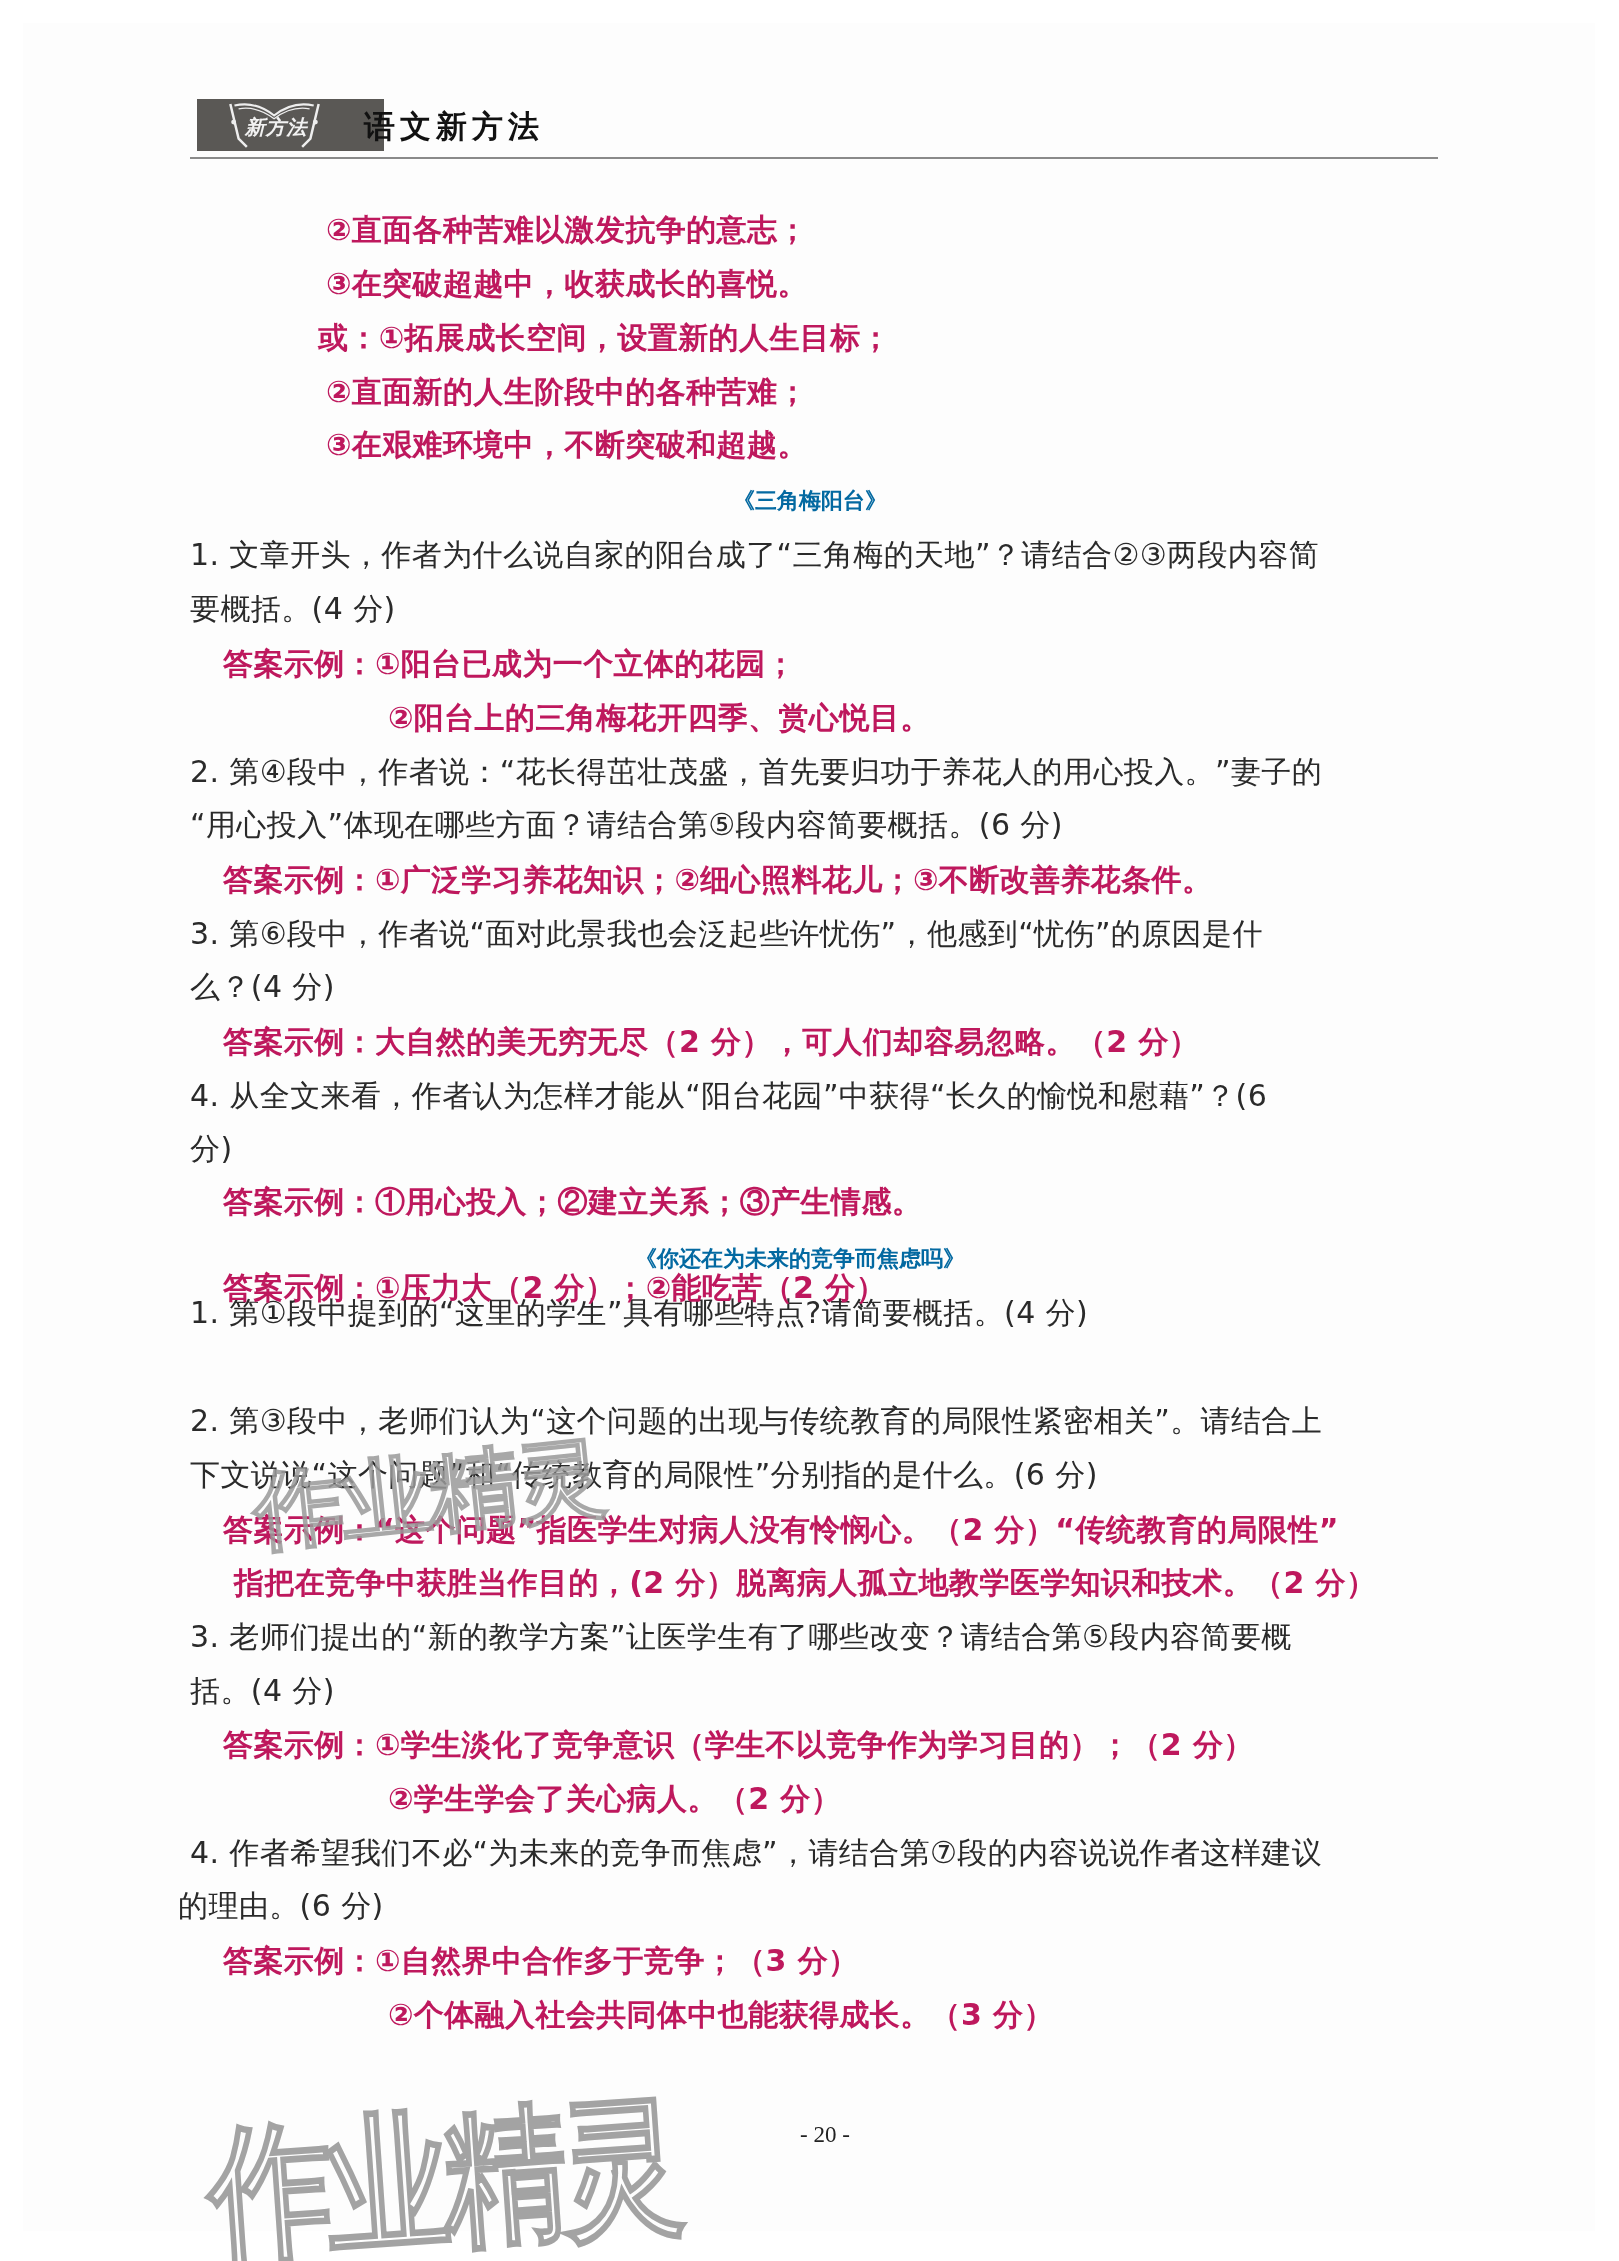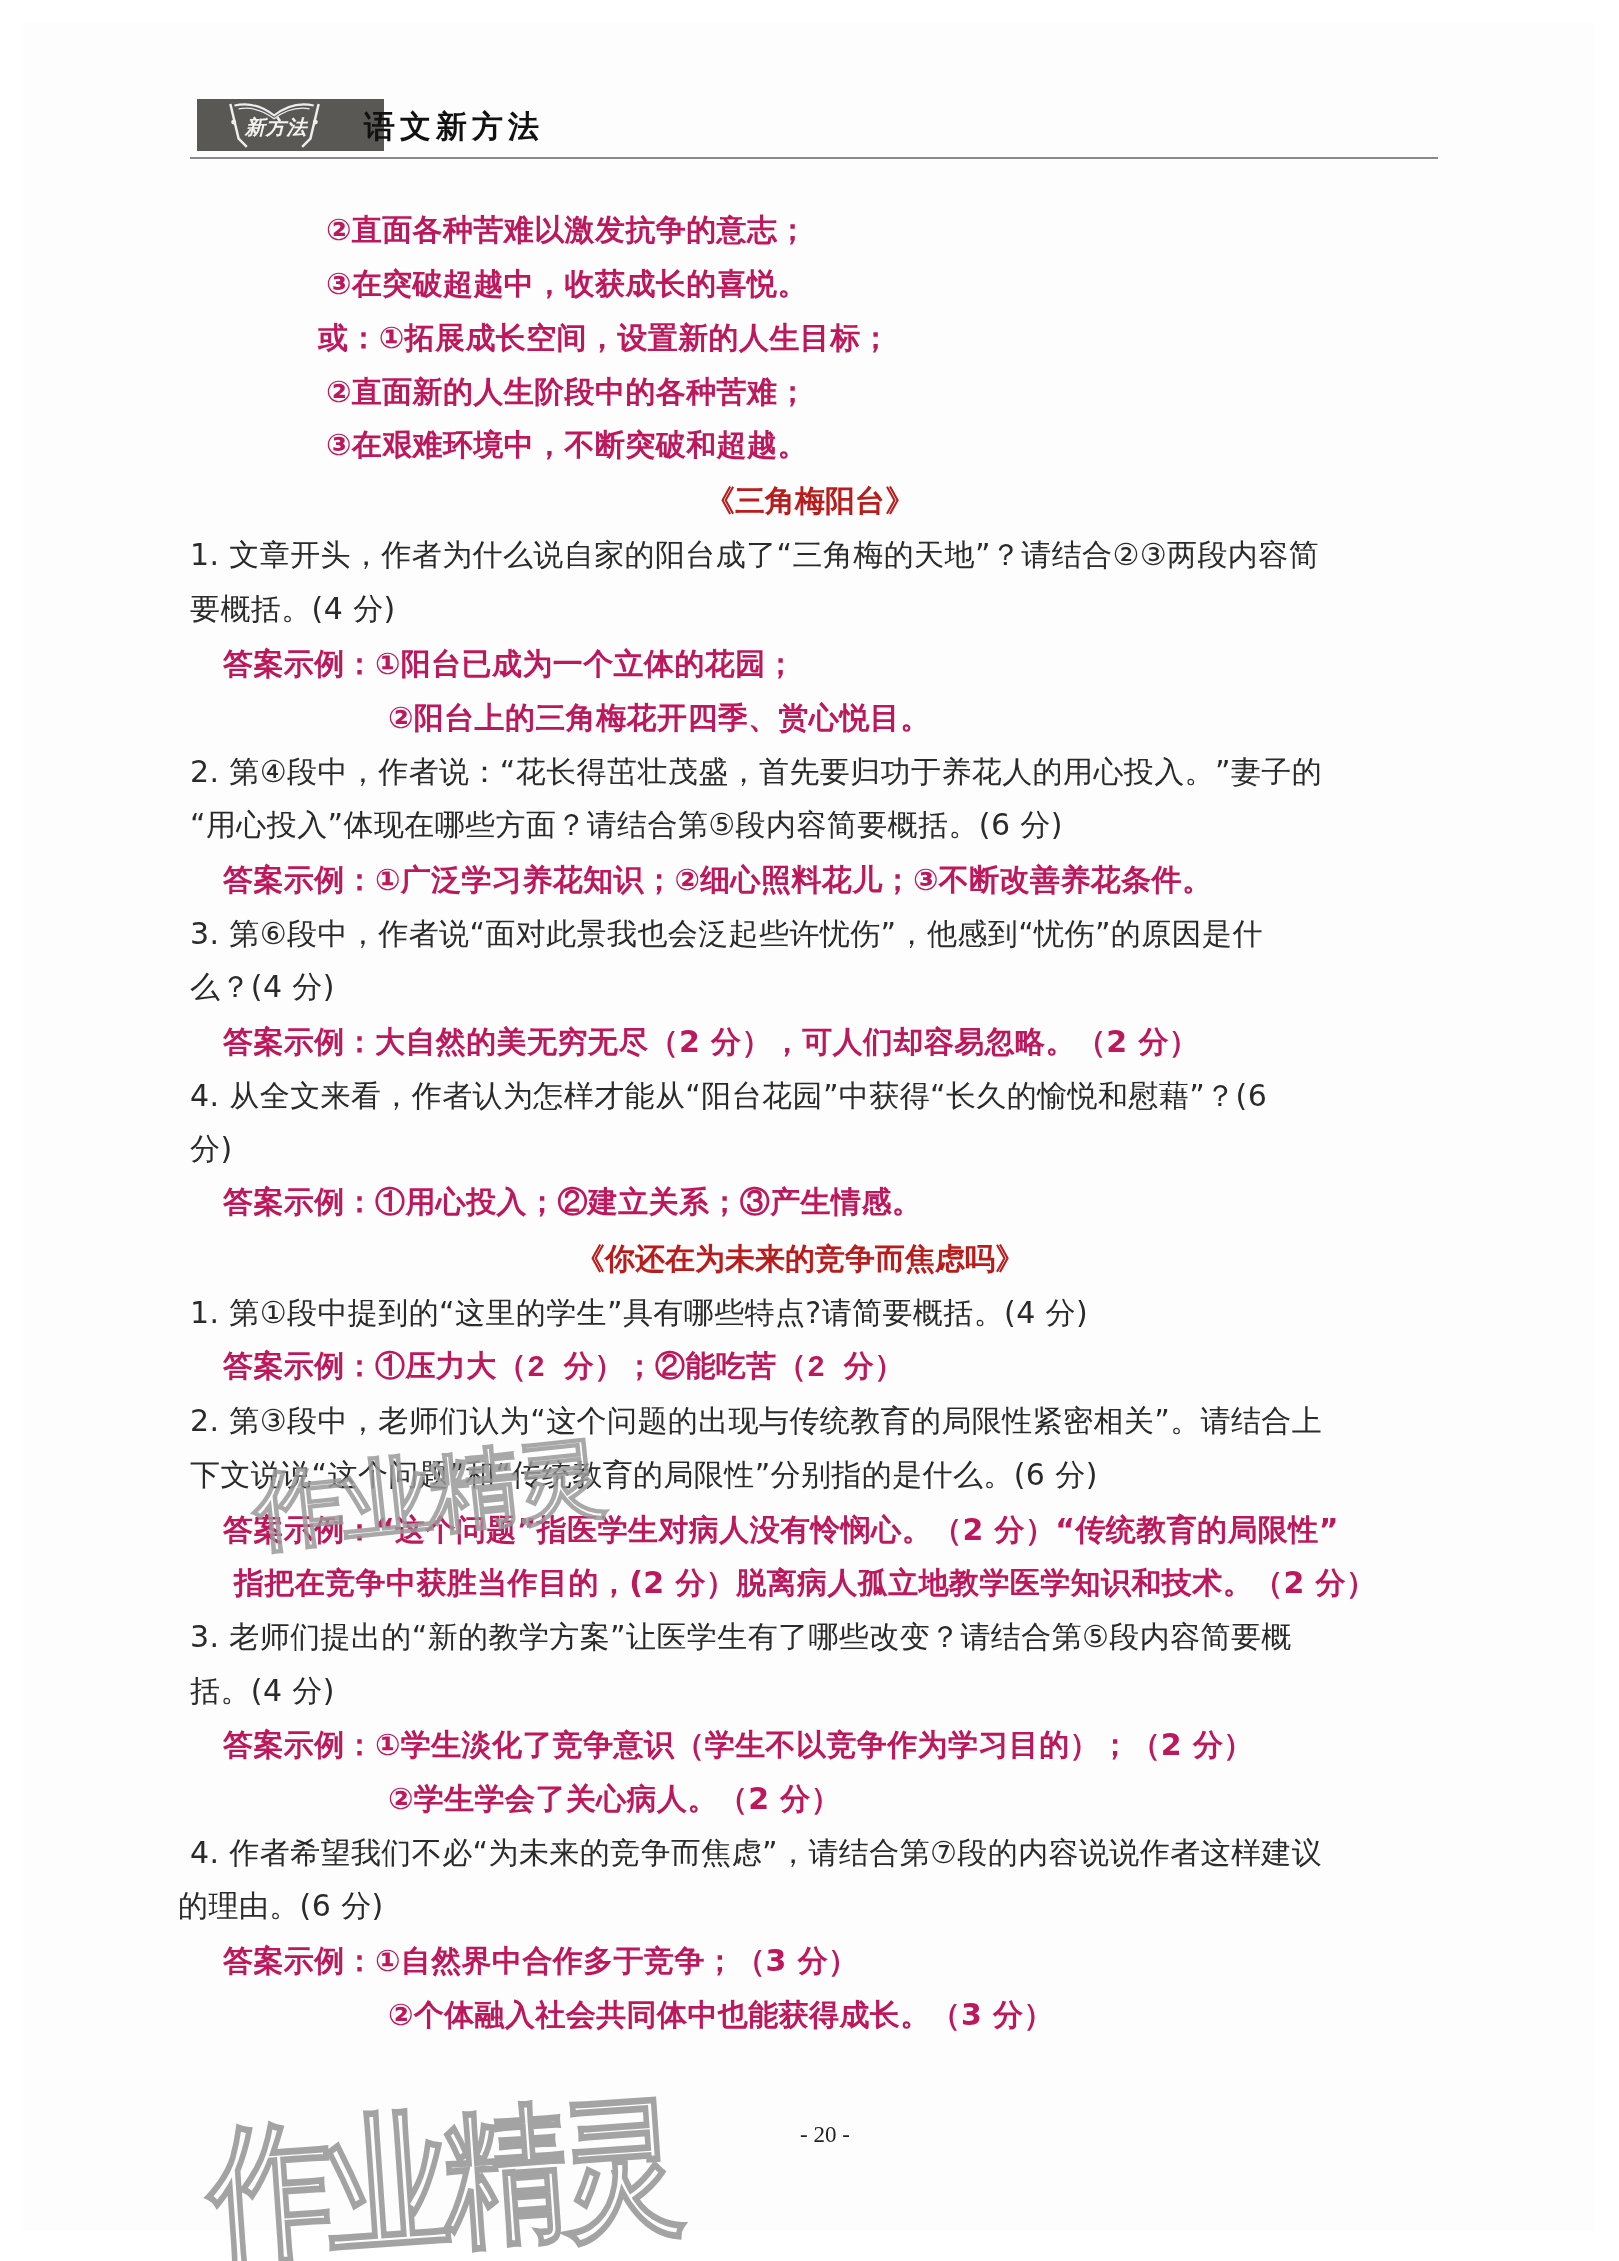--- a/index.html
+++ b/index.html
@@ -55,22 +55,22 @@
     position: absolute;
     white-space: nowrap;
     font-size: 30px;
     line-height: 36px;
     color: #1e1e1e;
   }
   .q { font-weight: normal; color: #2a2a2a; letter-spacing: 0.4px; }
   .a { font-weight: bold; color: #be185d; letter-spacing: 0.4px; }
   .title {
     font-weight: bold;
-    font-size: 30px;
-    color: #b91c1c;
+    font-size: 22px;
+    color: #0369a1;
   }
   .page-number {
     position: absolute;
     left: 800px; top: 2122px;
     font-family: "Liberation Serif", "DejaVu Serif", serif;
     font-size: 23px;
     color: #222;
   }
   .watermark {
     position: absolute;
@@ -131,21 +131,21 @@
 <div class="line a" style="left:223px; top:862px;">答案示例：①广泛学习养花知识；②细心照料花儿；③不断改善养花条件。</div>
 <div class="line q" style="left:190px; top:916px;">3. 第⑥段中，作者说“面对此景我也会泛起些许忧伤”，他感到“忧伤”的原因是什</div>
 <div class="line q" style="left:190px; top:969px;">么？(4 分)</div>
 <div class="line a" style="left:223px; top:1024px;">答案示例：大自然的美无穷无尽（2 分），可人们却容易忽略。（2 分）</div>
 <div class="line q" style="left:190px; top:1078px;">4. 从全文来看，作者认为怎样才能从“阳台花园”中获得“长久的愉悦和慰藉”？(6</div>
 <div class="line q" style="left:190px; top:1131px;">分)</div>
 <div class="line a" style="left:223px; top:1186px;font-family:Liberation Mono, monospace;">答案示例：①用心投入；②建立关系；③产生情感。</div>
 
 <div class="line title" style="left:0; width:1600px; text-align:center; top:1241px;">《你还在为未来的竞争而焦虑吗》</div>
 <div class="line q" style="left:190px; top:1295px;">1. 第①段中提到的“这里的学生”具有哪些特点?请简要概括。(4  分)</div>
-<div class="line a" style="left:223px; top:1350px;font-family:Liberation Mono, monospace;">答案示例：①压力大（2 分）；②能吃苦（2 分）</div>
+<div class="line a" style="left:223px; top:1270px;">答案示例：①压力大（2 分）；②能吃苦（2 分）</div>
 <div class="line q" style="left:190px; top:1403px;">2. 第③段中，老师们认为“这个问题的出现与传统教育的局限性紧密相关”。请结合上</div>
 <div class="line q" style="left:190px; top:1457px;">下文说说“这个问题”和“传统教育的局限性”分别指的是什么。(6 分)</div>
 <div class="line a" style="left:223px; top:1512px;">答案示例：“这个问题”指医学生对病人没有怜悯心。（2 分）“传统教育的局限性”</div>
 <div class="line a" style="left:190px; top:1565px;margin-left:44px;">指把在竞争中获胜当作目的，(2 分）脱离病人孤立地教学医学知识和技术。（2 分）</div>
 <div class="line q" style="left:190px; top:1619px;">3. 老师们提出的“新的教学方案”让医学生有了哪些改变？请结合第⑤段内容简要概</div>
 <div class="line q" style="left:190px; top:1673px;">括。(4 分)</div>
 <div class="line a" style="left:223px; top:1727px;">答案示例：①学生淡化了竞争意识（学生不以竞争作为学习目的）；（2 分）</div>
 <div class="line a" style="left:388px; top:1781px;">②学生学会了关心病人。（2 分）</div>
 <div class="line q" style="left:190px; top:1835px;">4. 作者希望我们不必“为未来的竞争而焦虑”，请结合第⑦段的内容说说作者这样建议</div>
 <div class="line q" style="left:178px; top:1888px;">的理由。(6 分)</div>

